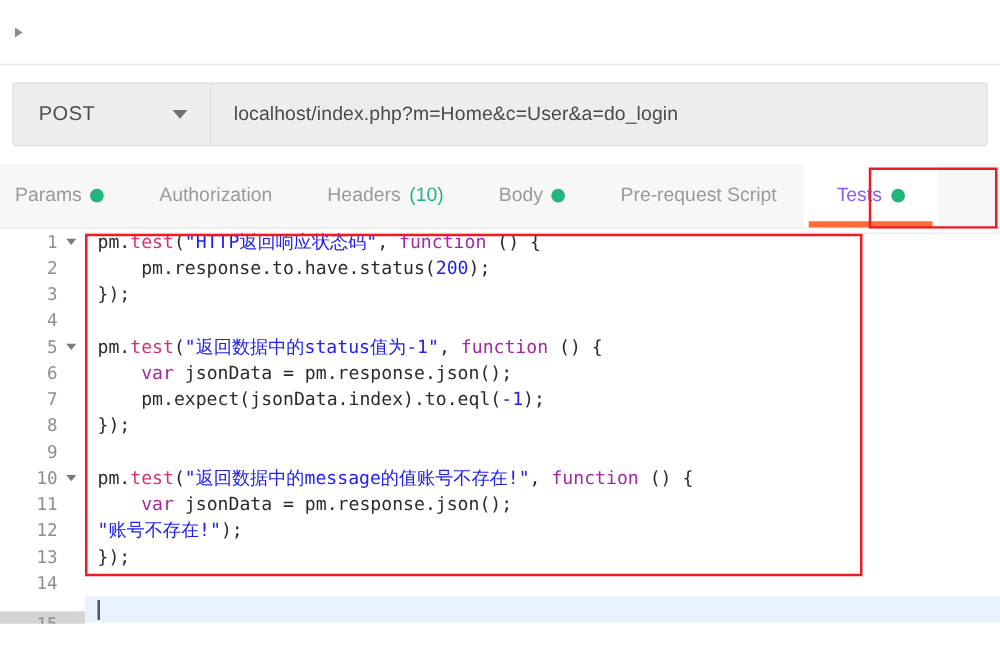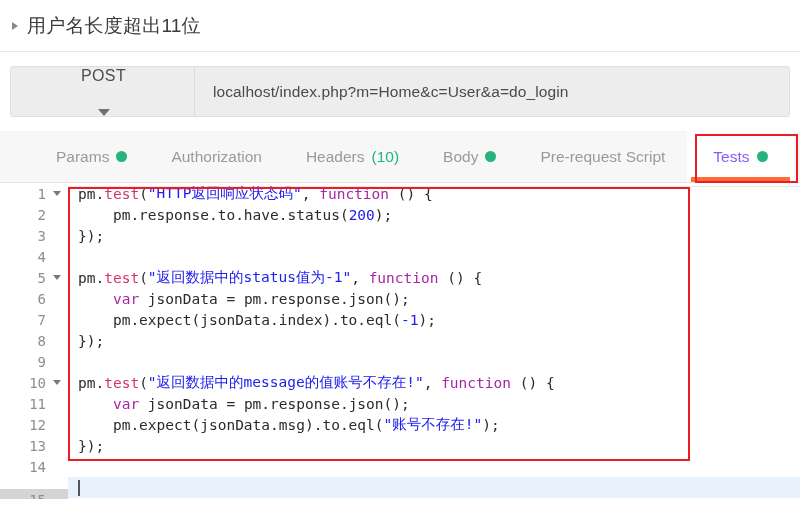--- a/index.html
+++ b/index.html
@@ -43,29 +43,28 @@
   }
   .urlbar {
     display: flex;
     height: 51px;
     border: 1px solid #dedede;
     border-radius: 3px;
     overflow: hidden;
     background: #ededed;
   }
   .method-select {
-    width: 184px;
+    width: 158px;
     display: flex;
     align-items: center;
     justify-content: space-between;
     padding: 0 18px 0 20px;
     background: #ededed;
     border-right: 1px solid #dcdcdc;
     cursor: pointer;
-    flex-direction: column;
   }
   .method-label {
     font-size: 16px;
     color: #4d4d4d;
     letter-spacing: 0.4px;
   }
   .caret {
     width: 0; height: 0;
     border-top: 7px solid #6f6f6f;
     border-left: 6px solid transparent;
@@ -96,21 +95,21 @@
     display: flex;
     align-items: center;
     gap: 7px;
     padding: 0 22px;
     font-size: 15.5px;
     color: #9a9a9a;
     cursor: pointer;
     position: relative;
     white-space: nowrap;
   }
-  .tab:first-child { padding-left: 12px; margin-left: 44px; }
+  .tab:first-child { padding-left: 12px; }
   .tab.active {
     background: #ffffff;
     color: #8b5cf6;
     padding: 0 26px;
   }
   .tab.active::after {
     content: "";
     position: absolute;
     left: 4px; right: 4px; bottom: 0;
     height: 5px;
@@ -216,21 +215,20 @@
     left: 68px; right: 0; top: 3px;
     height: 1px;
     background: #e9e9e9;
   }
 </style>
 </head>
 <body>
 
 <div class="header">
   <div class="tri-icon"></div>
-  <div class="header-title">用户名长度超出11位</div>
 </div>
 
 <div class="urlbar-wrap">
   <div class="urlbar">
     <div class="method-select">
       <span class="method-label">POST</span>
       <span class="caret"></span>
     </div>
     <div class="url-input" title="Enter request URL">localhost/index.php?m=Home&amp;c=User&amp;a=do_login</div>
   </div>
@@ -304,21 +302,21 @@
       <div class="row">
         <div class="gutter">10<span class="fold"></span></div>
         <div class="code"><span class="t-pln">pm.</span><span class="t-fn">test</span><span class="t-pln">(</span><span class="t-str">"返回数据中的message的值账号不存在!"</span><span class="t-pln">, </span><span class="t-kw">function</span><span class="t-pln"> () {</span></div>
       </div>
       <div class="row">
         <div class="gutter">11</div>
         <div class="code"><span class="t-pln">    </span><span class="t-kw">var</span><span class="t-pln"> jsonData = pm.response.json();</span></div>
       </div>
       <div class="row">
         <div class="gutter">12</div>
-        <div class="code"><span class="t-pln">    pm.expect(jsonData.msg).to.eql(</span><span class="t-str">"账号不存在!"</span><span class="t-pln">);</span></div>
+        <div class="code"><span class="t-str">"账号不存在!"</span><span class="t-pln">);</span></div>
       </div>
       <div class="row">
         <div class="gutter">13</div>
         <div class="code"><span class="t-pln">});</span></div>
       </div>
       <div class="row">
         <div class="gutter">14</div>
         <div class="code"><span class="t-pln"></span></div>
       </div>
       <div class="row active">

